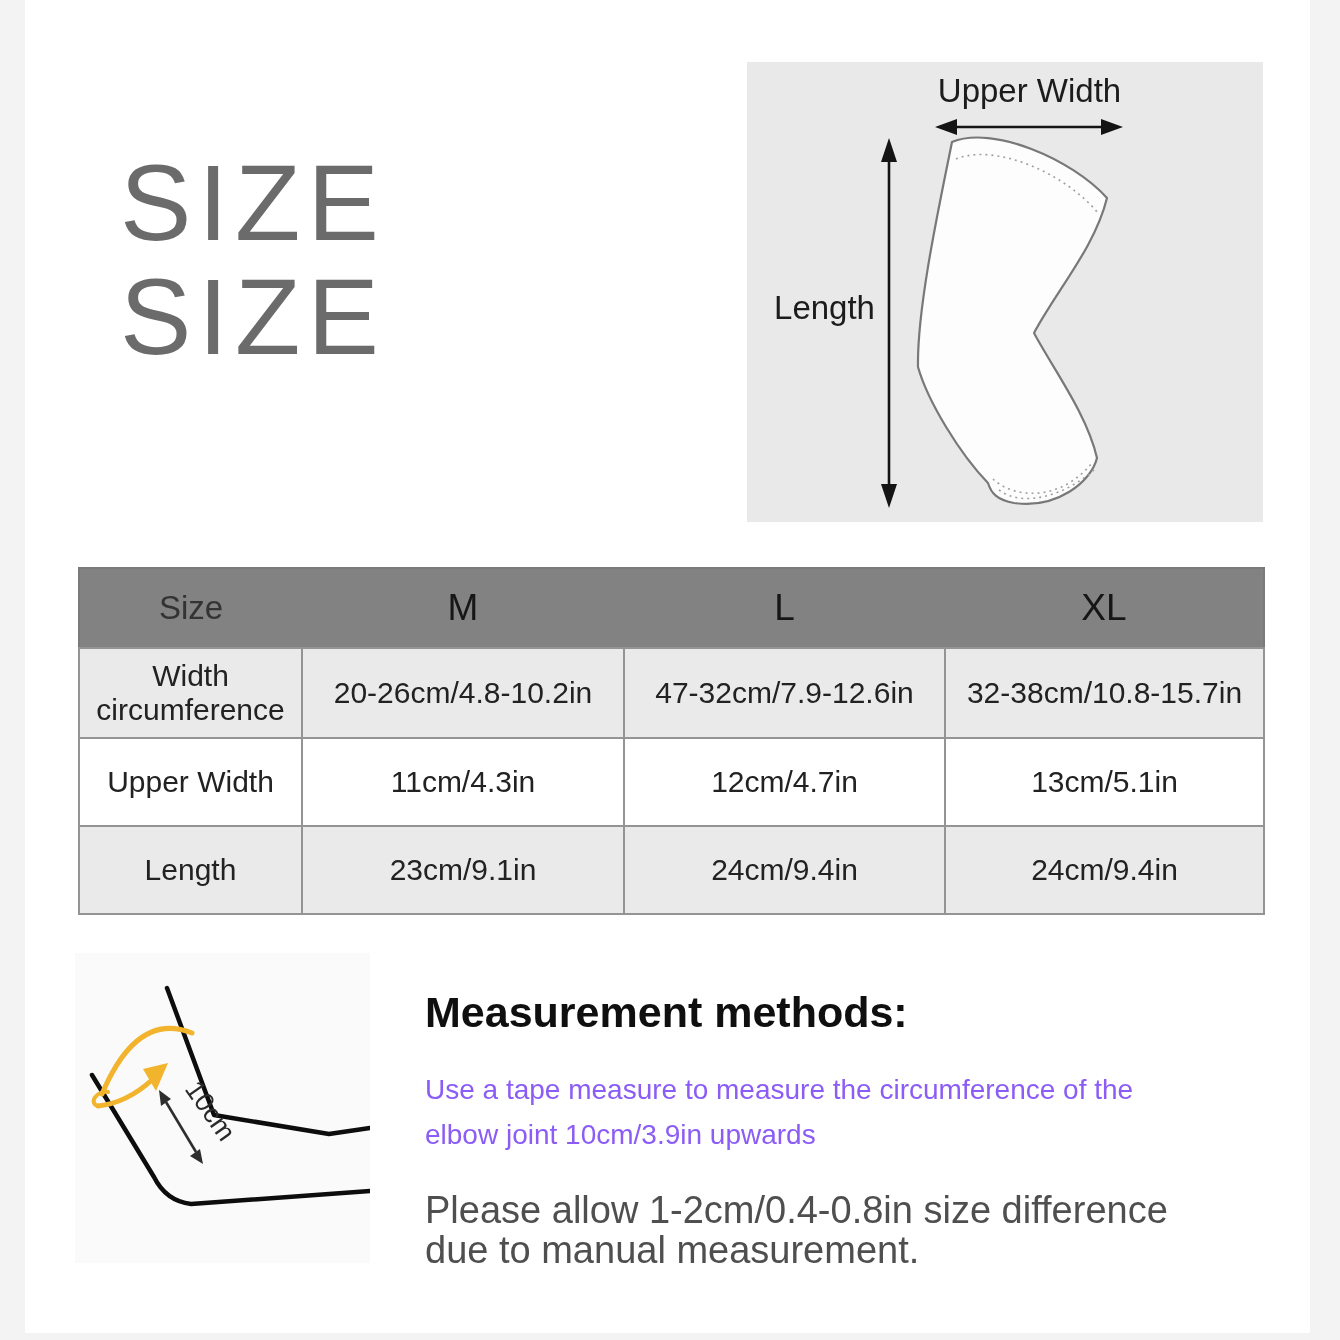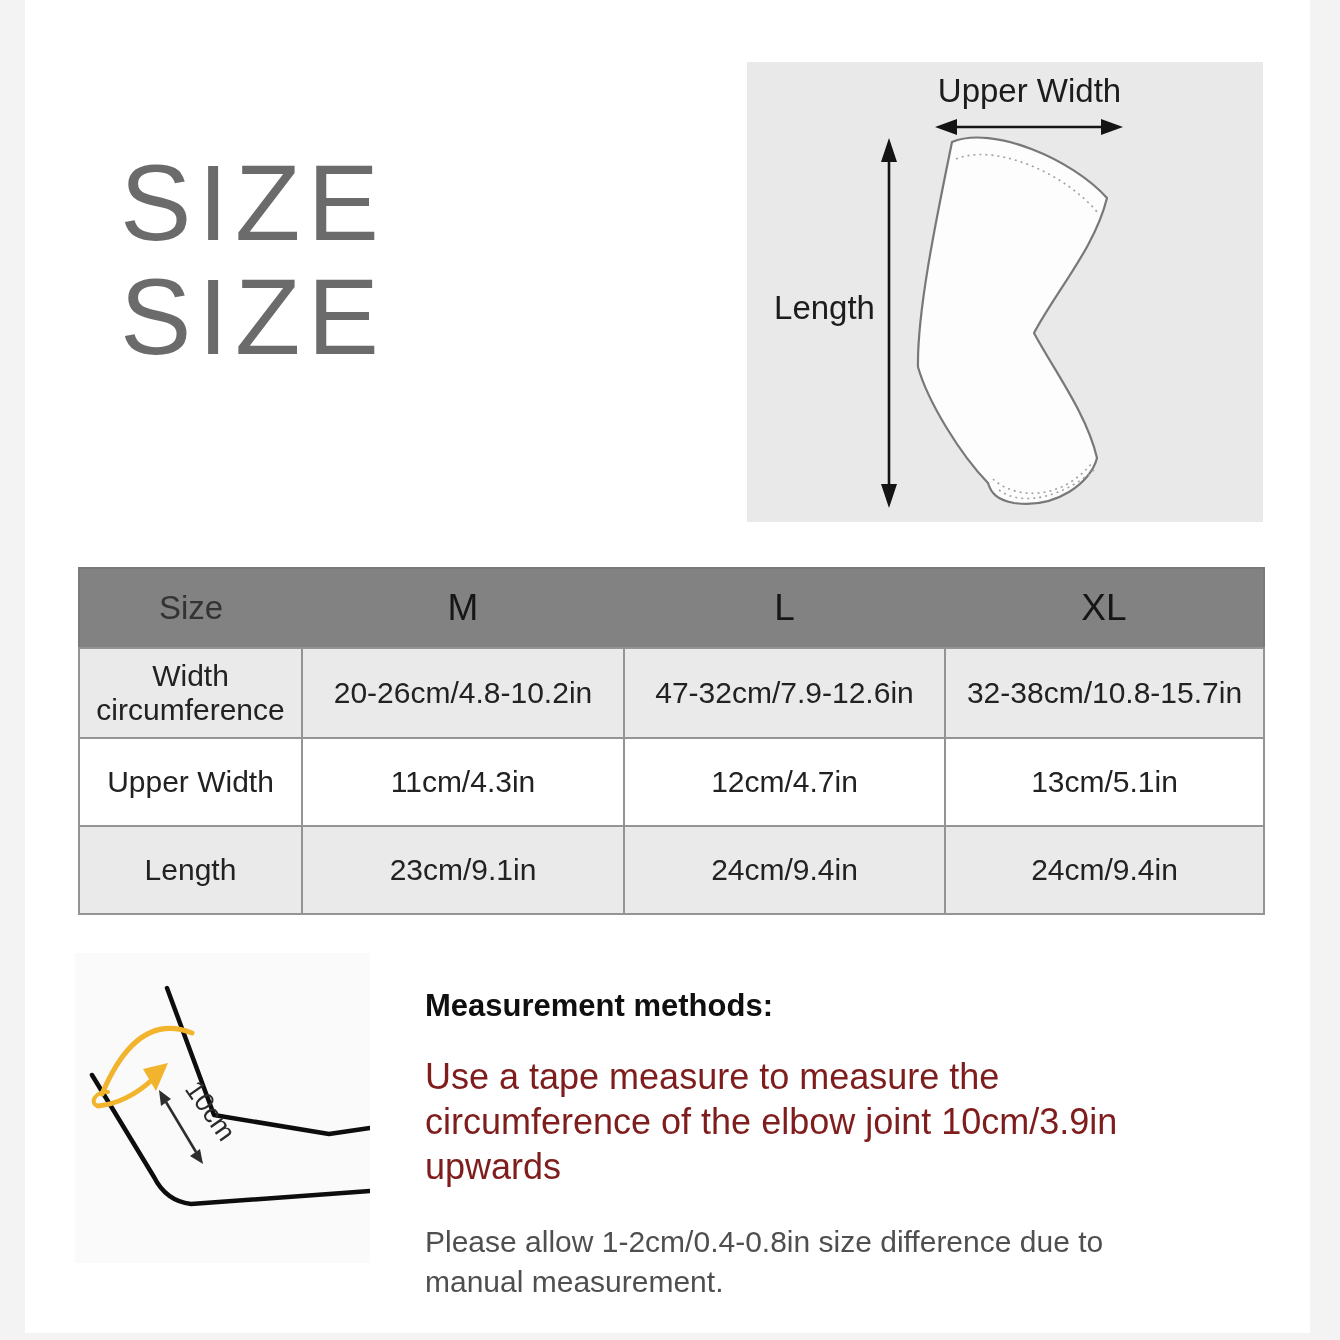--- a/index.html
+++ b/index.html
@@ -52,23 +52,23 @@
   .size-table tbody tr.r1 td{height:88px;}
 
   
   .arm-box{
     position:absolute;left:75px;top:953px;width:295px;height:310px;
     background:#fafafa;
   }
 
   
   .methods{position:absolute;left:425px;top:988px;width:772px;}
-  .methods h2{margin:0;font-size:31px;font-weight:700;color:#0f0f0f;}
-  .methods .m1{margin:30px 0 8px;font-size:36px;line-height:45px;color:#7f1d1d;}
-  .methods .m2{margin:33px 0 0;font-size:30px;line-height:40px;color:#4f4f4f;}
+  .methods h2{margin:0;font-size:43px;font-weight:700;color:#0f0f0f;}
+  .methods .m1{margin:30px 0 8px;font-size:28px;line-height:45px;color:#8b5cf6;}
+  .methods .m2{margin:33px 0 0;font-size:38px;line-height:40px;color:#4f4f4f;}
 </style>
 </head>
 <body>
 
 <div class="page">
 
   <div class="strip strip-left"></div>
   <div class="strip strip-right"></div>
   <div class="strip strip-bottom"></div>
 

